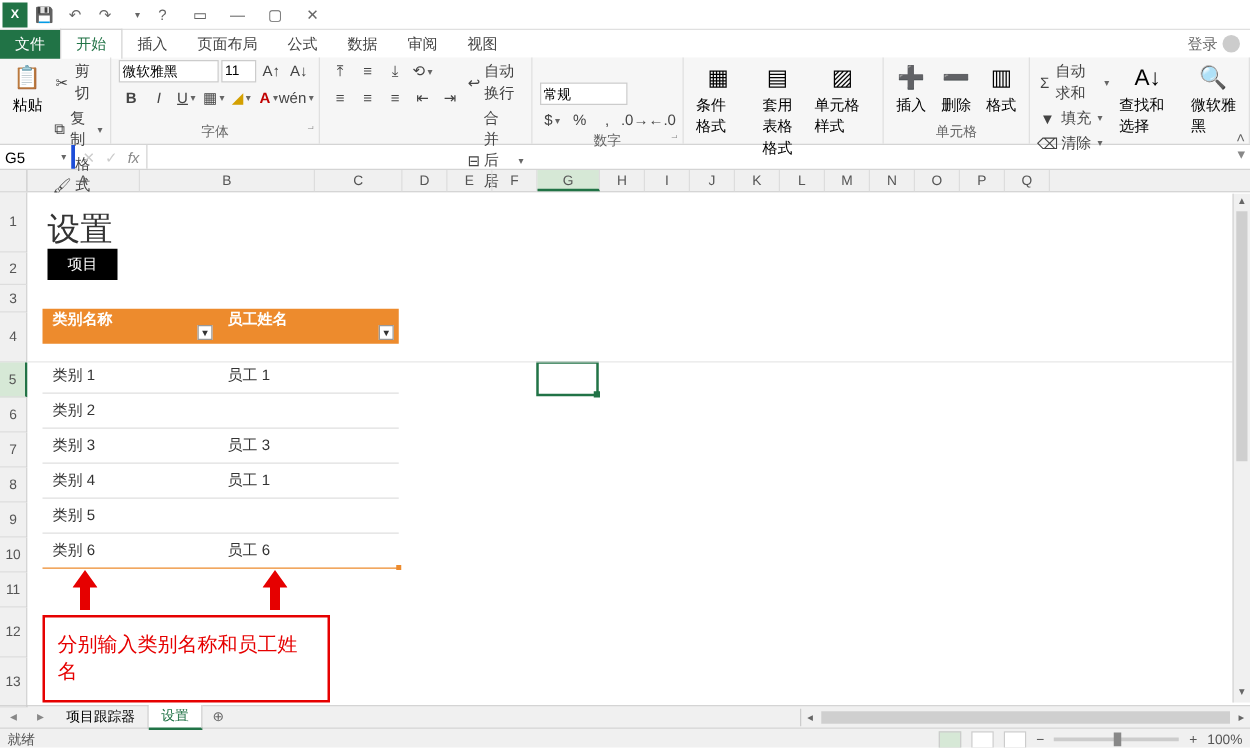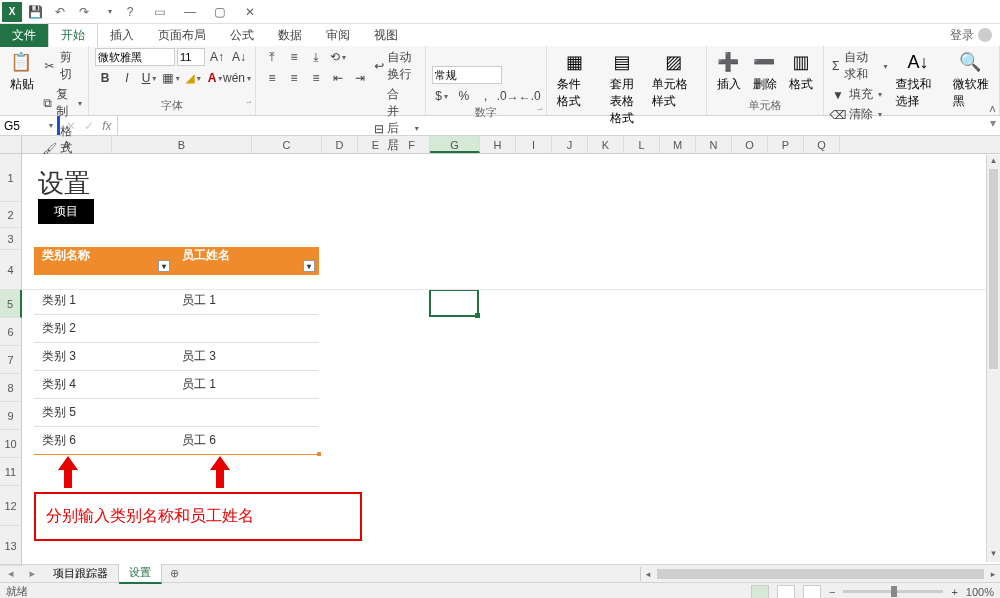--- a/index.html
+++ b/index.html
@@ -402,21 +402,21 @@
       <div class="arrow-up" style="left:36px;top:302px">
         <svg viewBox="0 0 20 32">
             <path d="M10 0 L20 14 L14 14 L14 32 L6 32 L6 14 L0 14 Z" fill="#e60000"></path>
           </svg>
       </div>
       <div class="arrow-up" style="left:188px;top:302px">
         <svg viewBox="0 0 20 32">
             <path d="M10 0 L20 14 L14 14 L14 32 L6 32 L6 14 L0 14 Z" fill="#e60000"></path>
           </svg>
       </div>
-      <div class="overlay-box" style="left:12px;top:338px;width:328px">
+      <div class="overlay-box" style="left:12px;top:338px;width:230px">
         <span>分别输入类别名称和员工姓名</span>
       </div>
     </div>
   <div class="gridline" style="top: 135px;"></div>
     </div>
 </div>
 
 <div class="vscroll">
   <div class="up">▴</div>
   <div class="thumb"></div>

